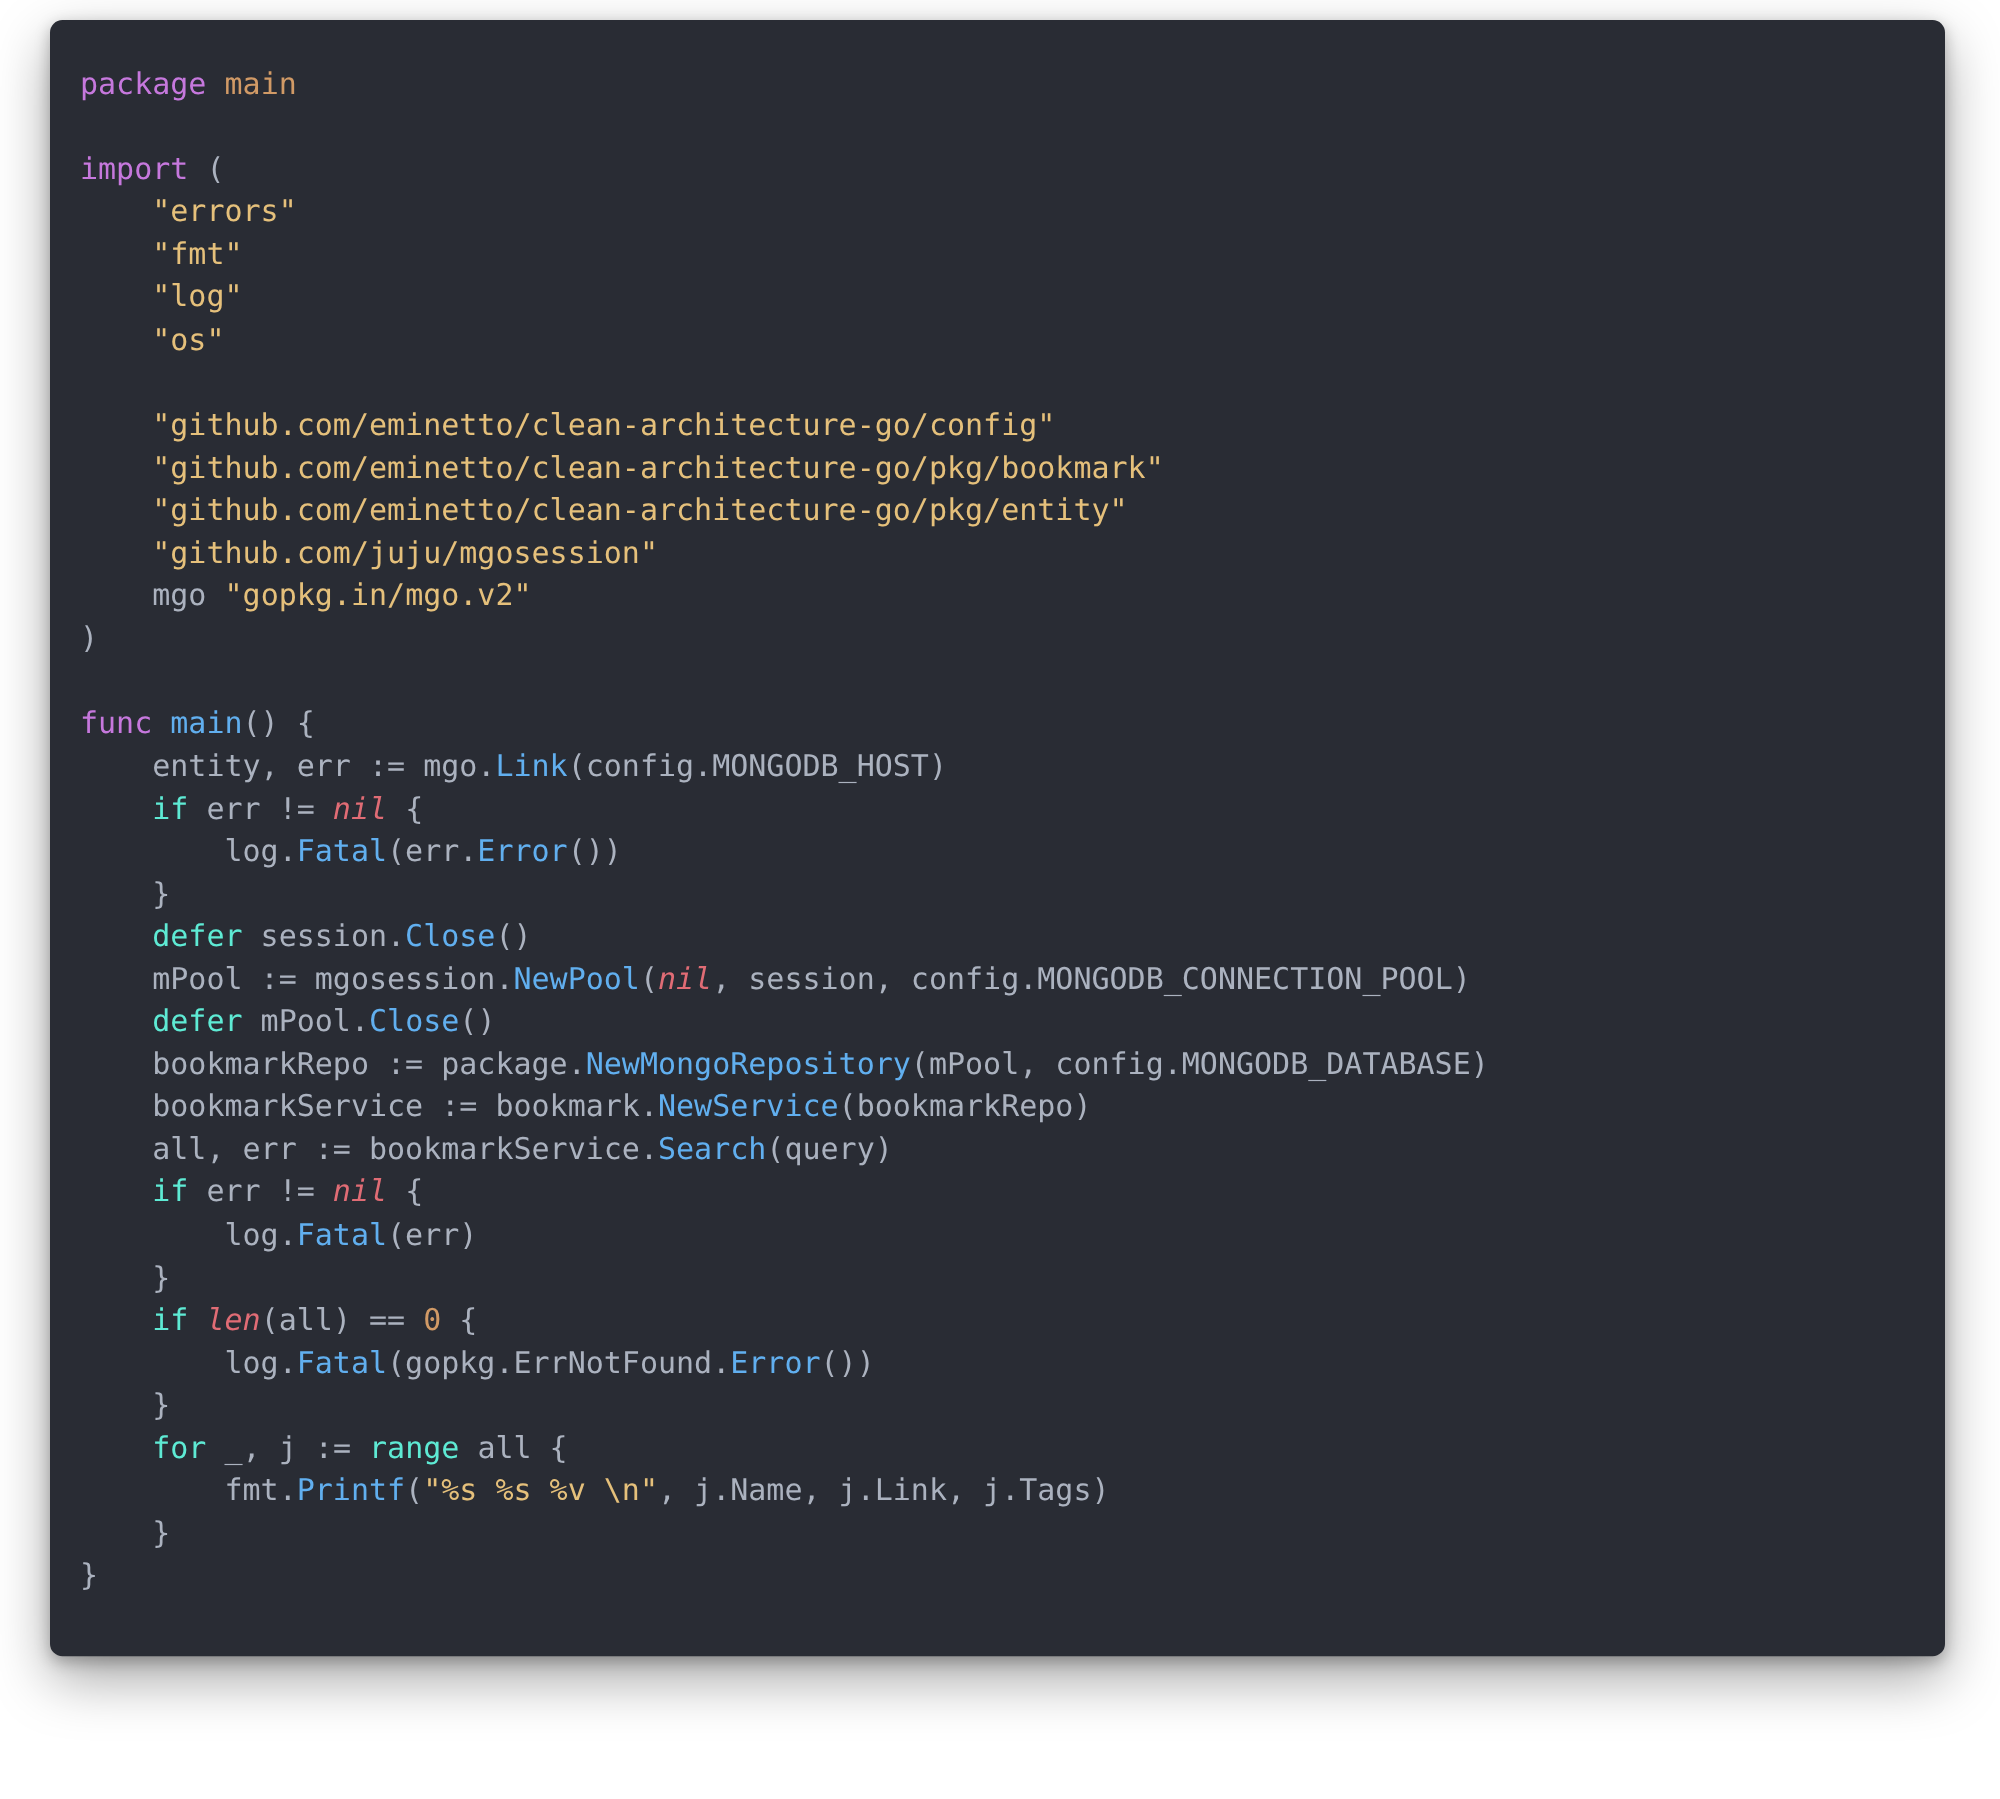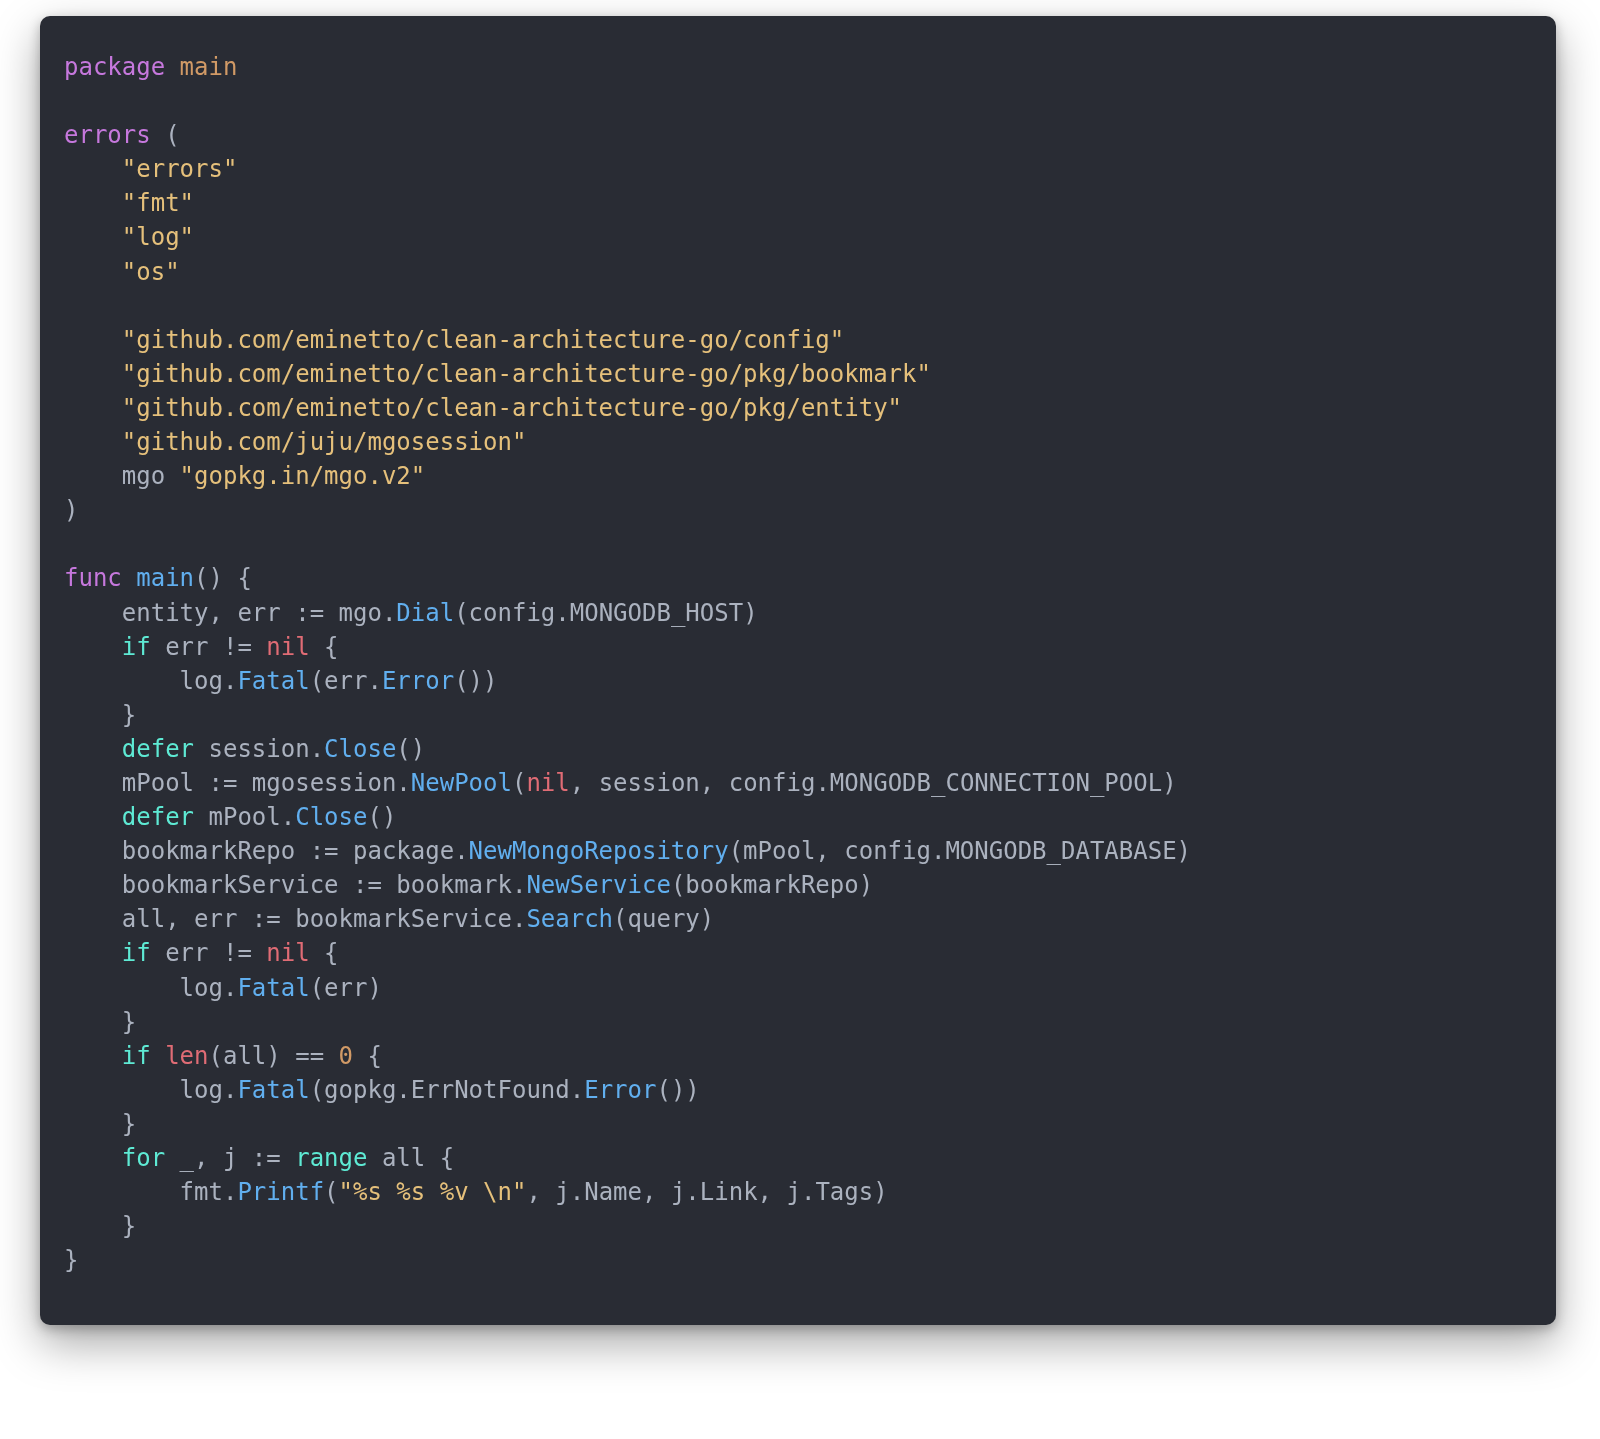--- a/index.html
+++ b/index.html
@@ -24,44 +24,44 @@
     line-height: 34.1px;
     color: #abb2bf;
     white-space: pre;
     overflow: hidden;
   }
   .kw   { color: #c678dd; }              
   .kwit { color: #5eead4; }  
   .pkg  { color: #d19a66; }              
   .str  { color: #e5c07b; }              
   .fn   { color: #61afef; }
-  .builtin { color: #e06c75; } 
+  .builtin { color: #e06c75; font-style: italic; } 
   .num  { color: #d19a66; }
   .pn   { color: #abb2bf; }              
 </style>
 </head>
 <body>
 
 <div class="frame"><span class="kw">package</span><span class="pn"> </span><span class="pkg">main</span>
 
-<span class="kw">errors</span><span class="pn"> </span><span class="pn">(</span>
+<span class="kw">import</span><span class="pn"> </span><span class="pn">(</span>
 <span class="pn">    </span><span class="str">"errors"</span>
 <span class="pn">    </span><span class="str">"fmt"</span>
 <span class="pn">    </span><span class="str">"log"</span>
 <span class="pn">    </span><span class="str">"os"</span>
 
 <span class="pn">    </span><span class="str">"github.com/eminetto/clean-architecture-go/config"</span>
 <span class="pn">    </span><span class="str">"github.com/eminetto/clean-architecture-go/pkg/bookmark"</span>
 <span class="pn">    </span><span class="str">"github.com/eminetto/clean-architecture-go/pkg/entity"</span>
 <span class="pn">    </span><span class="str">"github.com/juju/mgosession"</span>
 <span class="pn">    </span><span class="pn">mgo</span><span class="pn"> </span><span class="str">"gopkg.in/mgo.v2"</span>
 <span class="pn">)</span>
 
 <span class="kw">func</span><span class="pn"> </span><span class="fn">main</span><span class="pn">() {</span>
-<span class="pn">    entity, err := mgo.</span><span class="fn">Dial</span><span class="pn">(config.MONGODB_HOST)</span>
+<span class="pn">    entity, err := mgo.</span><span class="fn">Link</span><span class="pn">(config.MONGODB_HOST)</span>
 <span class="pn">    </span><span class="kwit">if</span><span class="pn"> err != </span><span class="builtin">nil</span><span class="pn"> {</span>
 <span class="pn">        log.</span><span class="fn">Fatal</span><span class="pn">(err.</span><span class="fn">Error</span><span class="pn">())</span>
 <span class="pn">    }</span>
 <span class="pn">    </span><span class="kwit">defer</span><span class="pn"> session.</span><span class="fn">Close</span><span class="pn">()</span>
 <span class="pn">    mPool := mgosession.</span><span class="fn">NewPool</span><span class="pn">(</span><span class="builtin">nil</span><span class="pn">, session, config.MONGODB_CONNECTION_POOL)</span>
 <span class="pn">    </span><span class="kwit">defer</span><span class="pn"> mPool.</span><span class="fn">Close</span><span class="pn">()</span>
 <span class="pn">    bookmarkRepo := package.</span><span class="fn">NewMongoRepository</span><span class="pn">(mPool, config.MONGODB_DATABASE)</span>
 <span class="pn">    bookmarkService := bookmark.</span><span class="fn">NewService</span><span class="pn">(bookmarkRepo)</span>
 <span class="pn">    all, err := bookmarkService.</span><span class="fn">Search</span><span class="pn">(query)</span>
 <span class="pn">    </span><span class="kwit">if</span><span class="pn"> err != </span><span class="builtin">nil</span><span class="pn"> {</span>

